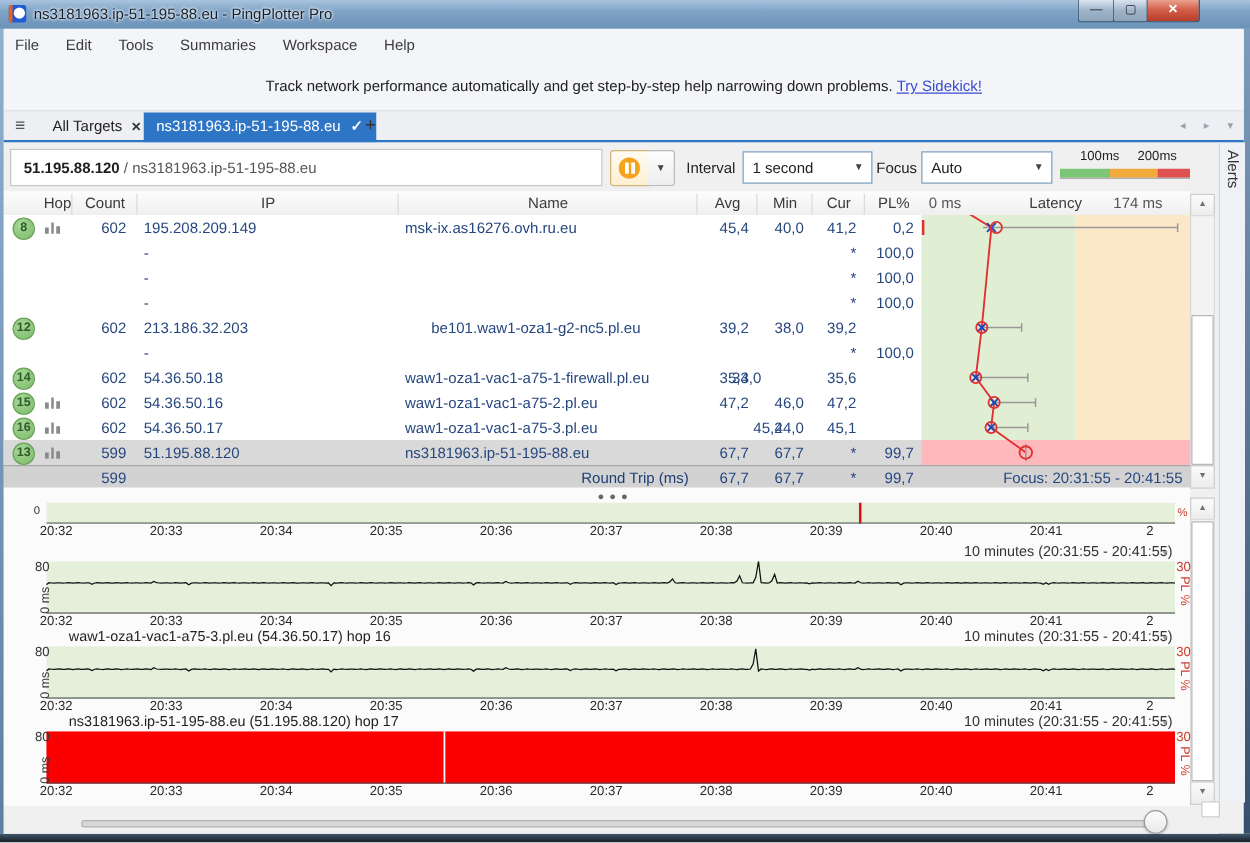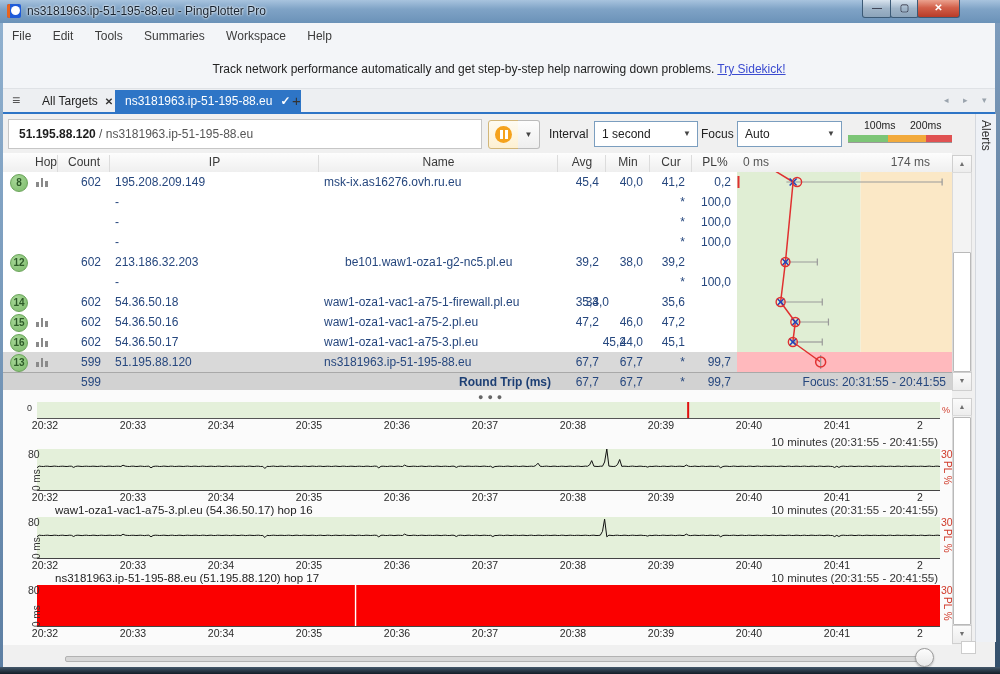--- a/index.html
+++ b/index.html
@@ -70,21 +70,21 @@
   .cell{position:absolute;top:3px;font-size:12px;color:#26477e;white-space:nowrap;}
   .num{text-align:right;}
   .hopbadge{position:absolute;left:7px;top:1.5px;width:16px;height:16px;border-radius:50%;
      background:radial-gradient(circle at 35% 30%,#a8d898,#7cba6a);border:1px solid #69a358;
      font-size:10px;font-weight:bold;color:#2d5a28;text-align:center;line-height:16px;}
   .barsicon{position:absolute;left:33px;top:5px;width:14px;height:10px;}
   .barsicon i{position:absolute;bottom:0;width:2.5px;background:#8a8a8a;}
   .barsicon i.b1{left:0;height:5px;} .barsicon i.b2{left:4.5px;height:9px;} .barsicon i.b3{left:9px;height:6.5px;}
   #summary-row{left:3px;top:372px;width:949px;height:18px;background:#d2d2d2;border-top:1px solid #a9a9a9;}
   #summary-row .cell{top:2px;}
-  #rt-label{font-weight:bold;color:#1d3f74;}
+  #rt-label{font-weight:normal;color:#1d3f74;}
   #focus-label{color:#26477e;}
   .sb-arrow{position:absolute;left:952px;width:18px;height:17px;background:linear-gradient(#fbfbfb,#ececec);
      border:1px solid #cfcfcf;text-align:center;font-size:7px;color:#707070;line-height:16px;}
   .sb-track{position:absolute;left:952px;width:18px;background:#f3f3f3;border:1px solid #dadada;}
   .sb-thumb{position:absolute;left:953px;width:16px;background:#fff;border:1px solid #b9b9b9;border-radius:1px;}
   
   #lowerpane{left:3px;top:390px;width:949px;height:255px;background:#fbfbfb;}
   #splitter-dots{left:478px;top:392px;color:#666;font-size:9px;letter-spacing:4px;}
   .gtitle{position:absolute;font-size:11.5px;color:#222;white-space:nowrap;}
   .gperiod{position:absolute;font-size:11.5px;color:#333;white-space:nowrap;}
@@ -180,20 +180,21 @@
     <span class="hc" style="left:0;width:54px;">Hop</span>
     <span class="hc" style="left:54px;width:52px;">Count</span>
     <span class="hc" style="left:106px;width:209px;">IP</span>
     <span class="hc" style="left:315px;width:239px;">Name</span>
     <span class="hc" style="left:554px;width:48px;">Avg</span>
     <span class="hc" style="left:602px;width:44px;">Min</span>
     <span class="hc" style="left:646px;width:42px;">Cur</span>
     <span class="hc" style="left:688px;width:46px;">PL%</span>
     <span class="hc" style="left:734px;width:215px;border-left:none;">
       <span style="position:absolute;left:6px;color:#555;">0 ms</span>
+      <span style="position:absolute;left:0;width:100%;">Latency</span>
       <span style="position:absolute;right:22px;color:#555;">174 ms</span>
     </span>
   </div>
 
   <div id="table-body" class="abs">
       <div class="trow" style="top: 0px;">
         <span class="hopbadge">8</span>
         <span class="barsicon">
           <i class="b1"></i>
           <i class="b2"></i>

